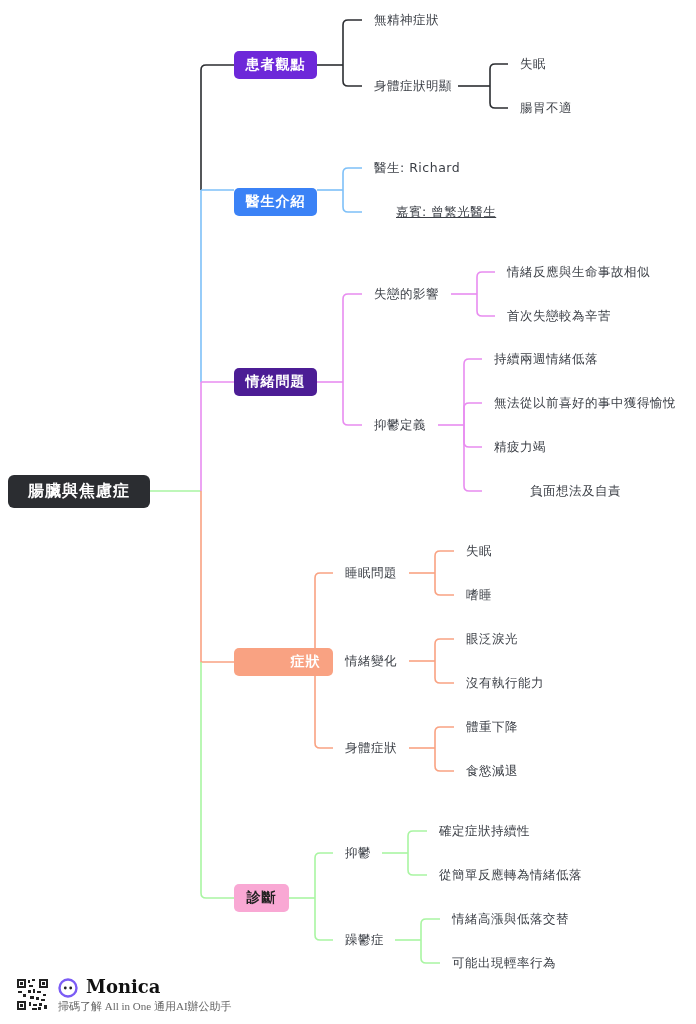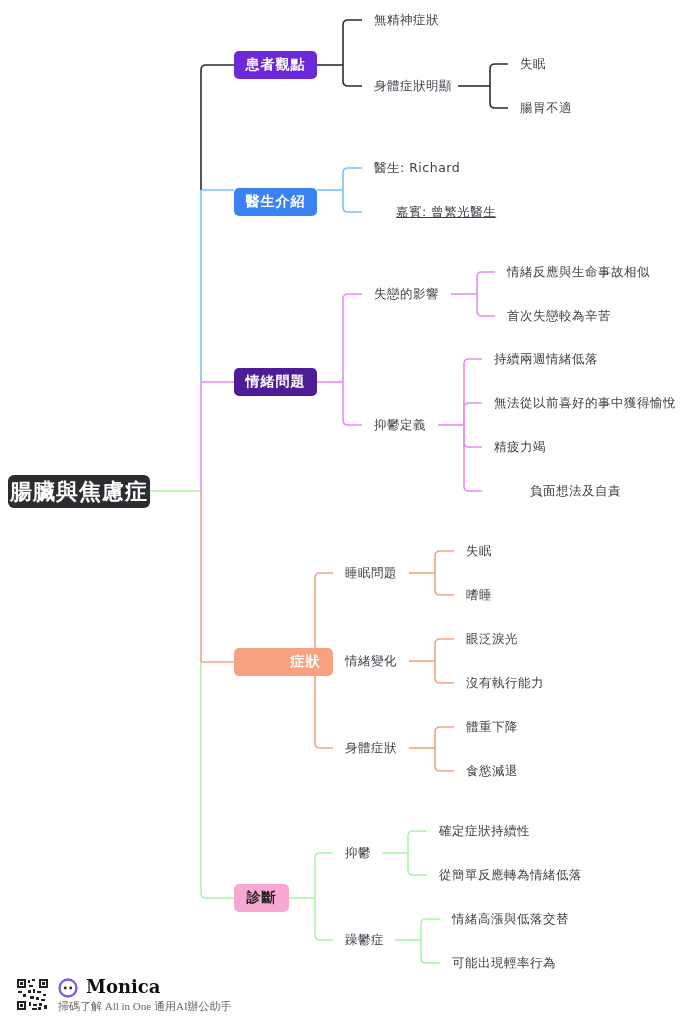--- a/index.html
+++ b/index.html
@@ -1,21 +1,21 @@
 <!DOCTYPE html>
 <html><head>
 <meta charset="utf-8">
 <style>
   html, body { margin:0; padding:0; background:#ffffff; }
   body { width:696px; height:1024px; position:relative; overflow:hidden;
          font-family: "DejaVu Sans", "Liberation Sans", sans-serif; }
   #lines { position:absolute; left:0; top:0; width:696px; height:1024px; }
   .node { position:absolute; white-space:nowrap; }
   .root { left:8px; top:475px; width:142px; height:33px; background:#2b2d31; color:#fff;
-          border-radius:6px; font-size:22px; font-weight:bold; display:flex; align-items:center; justify-content:center; letter-spacing:1px; }
+          border-radius:6px; font-size:16px; font-weight:bold; display:flex; align-items:center; justify-content:center; letter-spacing:1px; }
   .main { height:28px; border-radius:5px; font-size:14px; font-weight:bold; display:flex; align-items:center; justify-content:center; color:#fff; letter-spacing:1px; }
   .sub  { font-size:12.5px; color:#3b3f46; letter-spacing:0.5px; line-height:16px; }
   .footer { position:absolute; left:16px; top:978px; }
   .qr { position:absolute; left:0; top:0; width:33px; height:33px; }
   .logo { position:absolute; left:42px; top:0; width:20px; height:20px; }
   .brand { position:absolute; left:70px; top:-2px; font-family:"DejaVu Serif","Liberation Serif",serif; font-weight:bold; font-size:18px; color:#111; }
   .tagline { position:absolute; left:42px; top:21px; font-size:11px; color:#666; white-space:nowrap; font-family:"Liberation Serif","DejaVu Serif",serif; }
 </style>
 </head>
 <body>

